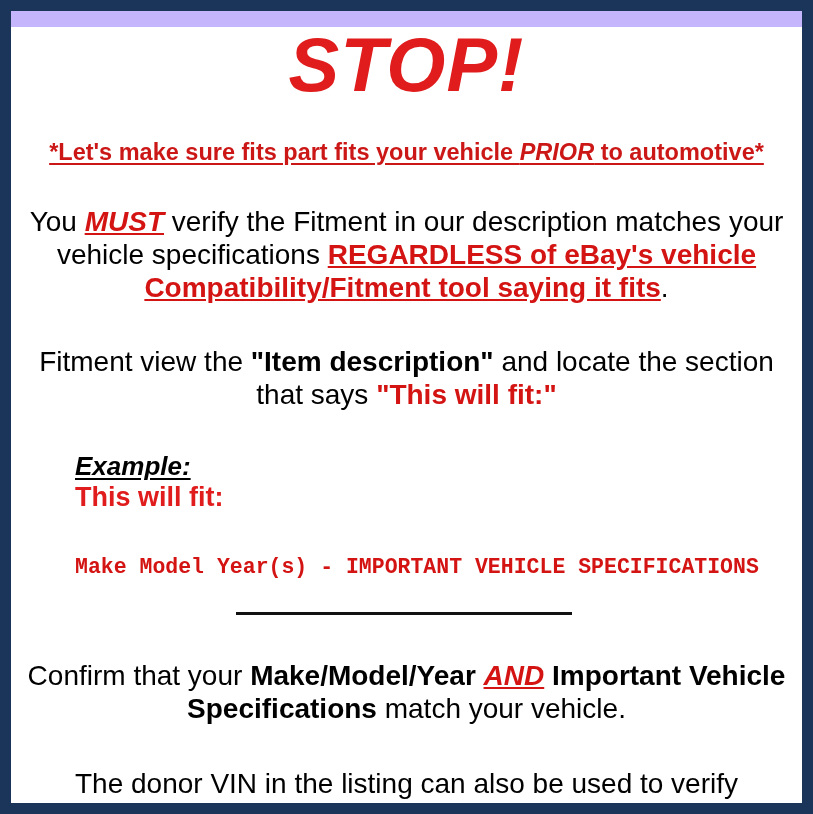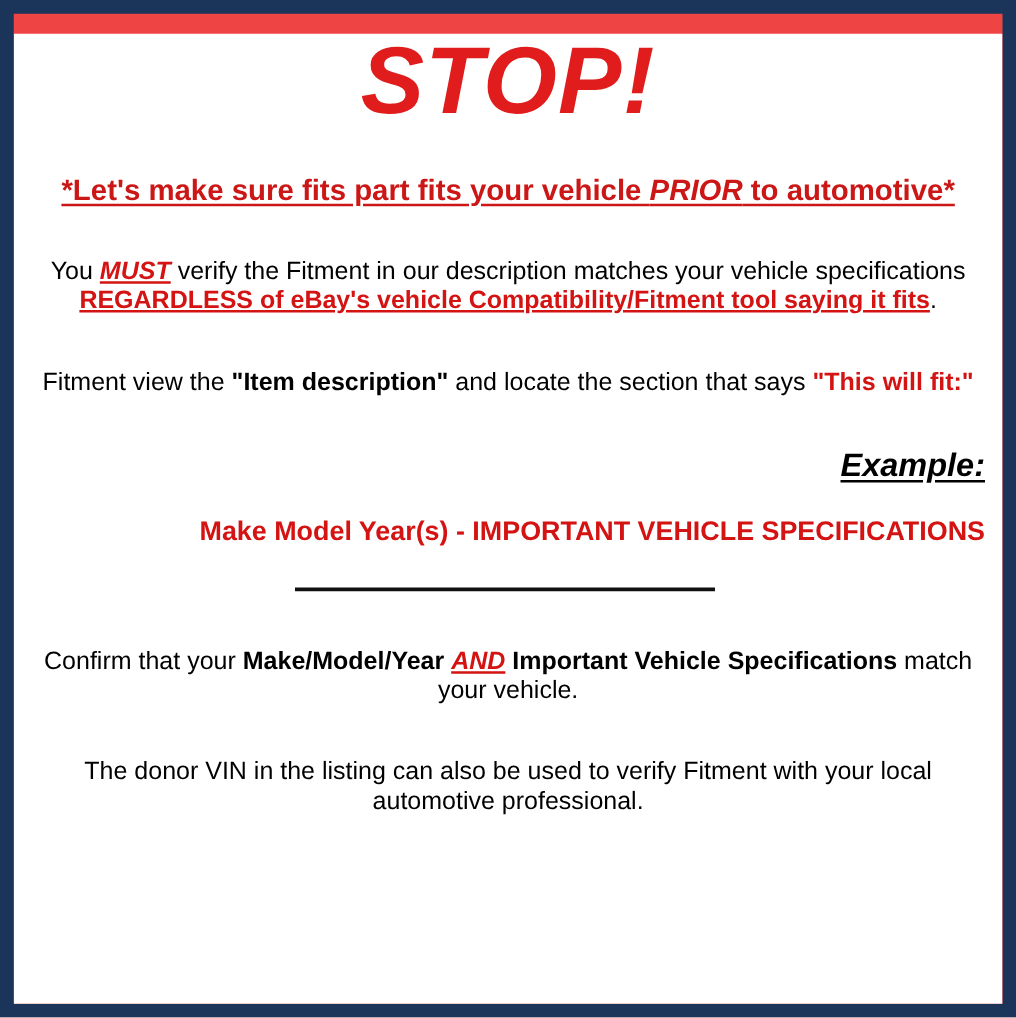--- a/index.html
+++ b/index.html
@@ -9,21 +9,21 @@
     background: #ffffff;
   }
   body {
     font-family: "Liberation Sans", sans-serif;
   }
   #notice-card {
     position: relative;
     width: 813px;
     height: 814px;
     box-sizing: border-box;
-    background: #ef4444;
+    background: #c4b5fd;
     border: 11px solid #1b3459;
     overflow: hidden;
   }
   #notice-inner {
     box-sizing: border-box;
     width: 100%;
     height: 100%;
     background: #ffffff;
     padding: 0 14px;
     text-align: center;
@@ -52,21 +52,21 @@
     text-underline-offset: 3px;
   }
   .subtitle-line .ital {
     font-style: italic;
     text-align: right;
   }
 
   .para {
     margin: 0;
     padding: 0;
-    font-size: 20px;
+    font-size: 28px;
     line-height: 1.17;
     color: #000000;
   }
   .para-must { margin-top: 40px; }
   .para-please { margin-top: 42px; }
   .para-confirm { margin-top: 40px; }
   .para-vin { margin-top: 42px; }
 
   .r-bold-ital-ul {
     color: #d41313;
@@ -85,21 +85,21 @@
     color: #d41313;
     font-weight: bold;
   }
   .k-bold {
     color: #000000;
     font-weight: bold;
   }
 
   .example-block {
     margin-top: 40px;
-    text-align: right;
+    text-align: left;
     padding-left: 50px;
   }
   .example-label {
     font-size: 26px;
     font-weight: bold;
     font-style: italic;
     color: #000000;
     text-decoration: underline;
     text-underline-offset: 3px;
     line-height: 1.1;
@@ -109,22 +109,23 @@
     font-weight: bold;
     color: #e01c1c;
     line-height: 1.15;
     margin-top: 2px;
   }
   .example-spec {
     font-size: 21.5px;
     font-weight: bold;
     color: #d41313;
     line-height: 1.15;
-    margin-top: 26px;
+    margin-top: 42px;
     white-space: nowrap;
+    font-family: Liberation Mono, monospace;
   }
 
   .divider-wrap {
     margin-top: 26px;
     height: 14px;
     position: relative;
   }
   .divider-rule {
     position: absolute;
     left: 211px;
@@ -143,20 +144,21 @@
     <div class="stop-title">STOP!</div>
 
     <div class="subtitle-line"><span>*Let's make sure fits part fits your vehicle </span><span class="ital">PRIOR</span><span> to automotive*</span></div>
 
     <div class="para para-must"><span>You </span><span class="r-bold-ital-ul">MUST</span><span> verify the Fitment in our description matches your vehicle specifications </span><span class="r-bold-ul">REGARDLESS of eBay's vehicle Compatibility/Fitment tool saying it fits</span><span>.</span></div>
 
     <div class="para para-please"><span>Fitment view the </span><span class="k-bold">"Item description"</span><span> and locate the section that says </span><span class="r-bold">"This will fit:"</span></div>
 
     <div class="example-block">
       <div class="example-label">Example:</div>
+      <div class="example-fit">This will fit:</div>
       <div class="example-spec">Make Model Year(s) - IMPORTANT VEHICLE SPECIFICATIONS</div>
     </div>
 
     <div class="divider-wrap">
       <div class="divider-rule"></div>
     </div>
 
     <div class="para para-confirm"><span>Confirm that your </span><span class="k-bold">Make/Model/Year</span><span>&nbsp;</span><span class="r-bold-ital-ul">AND</span><span class="k-bold"> Important Vehicle Specifications</span><span> match your vehicle.</span></div>
 
     <div class="para para-vin">The donor VIN in the listing can also be used to verify Fitment with your local automotive professional.</div>

